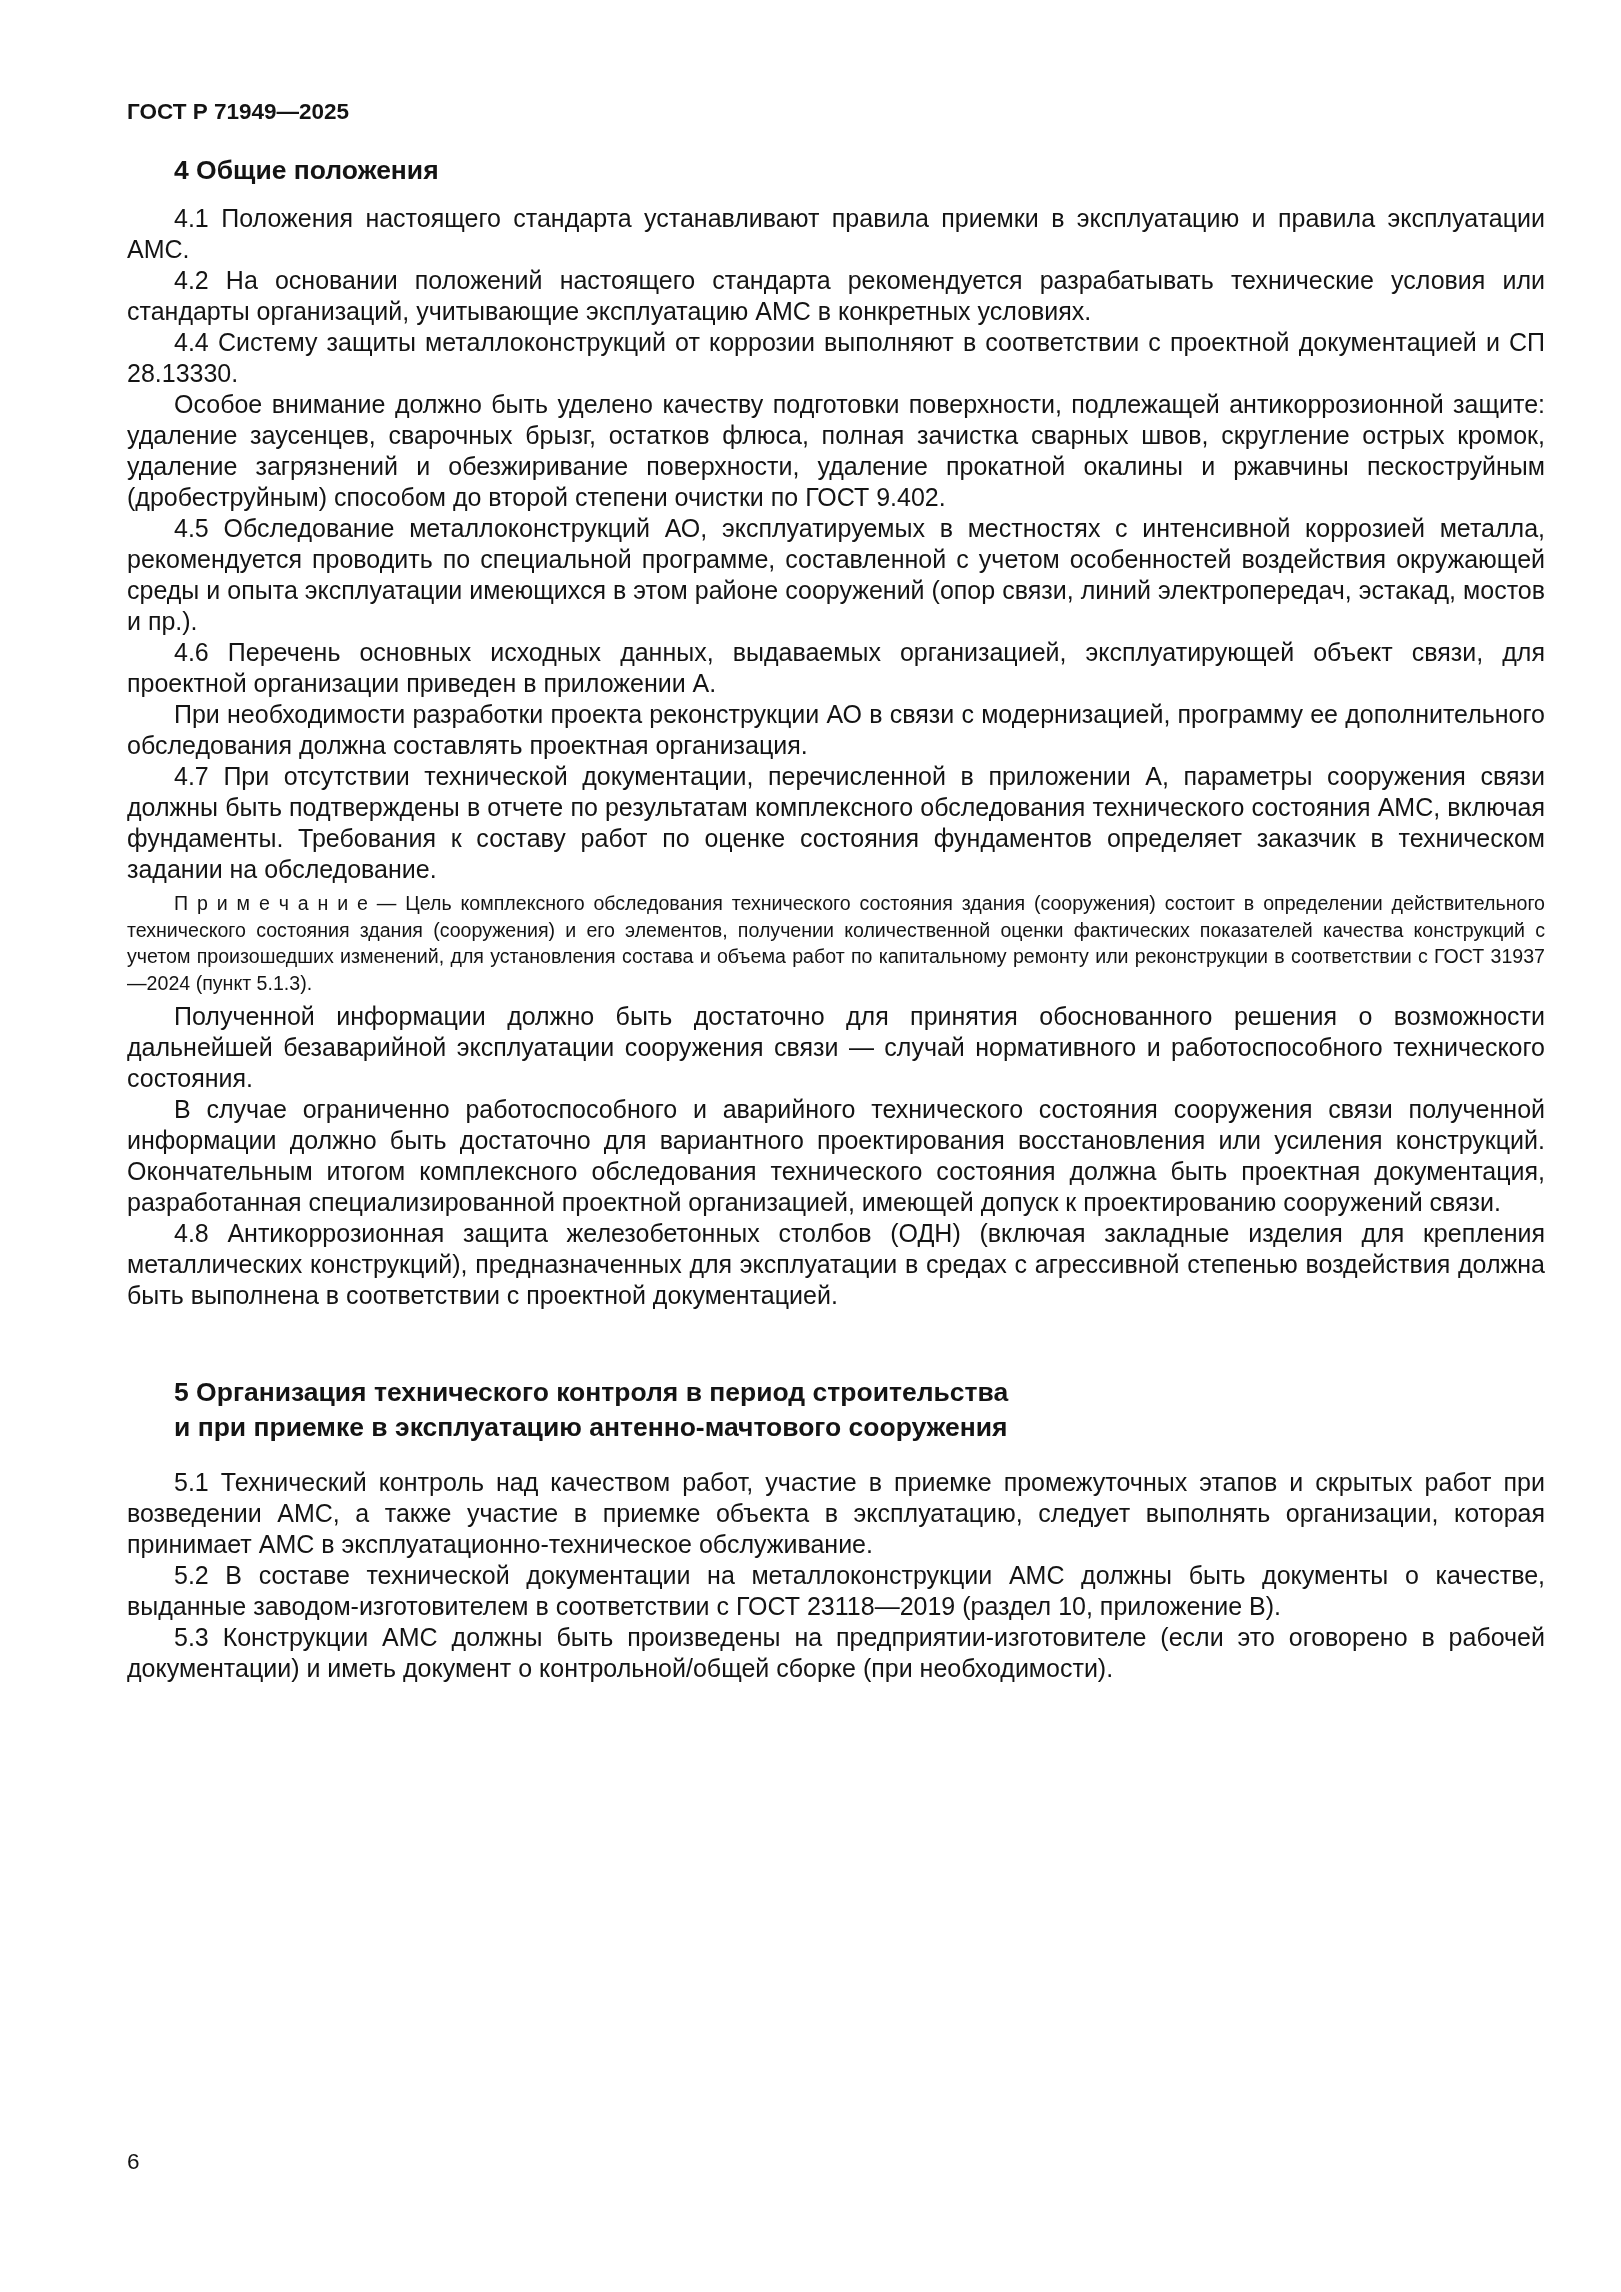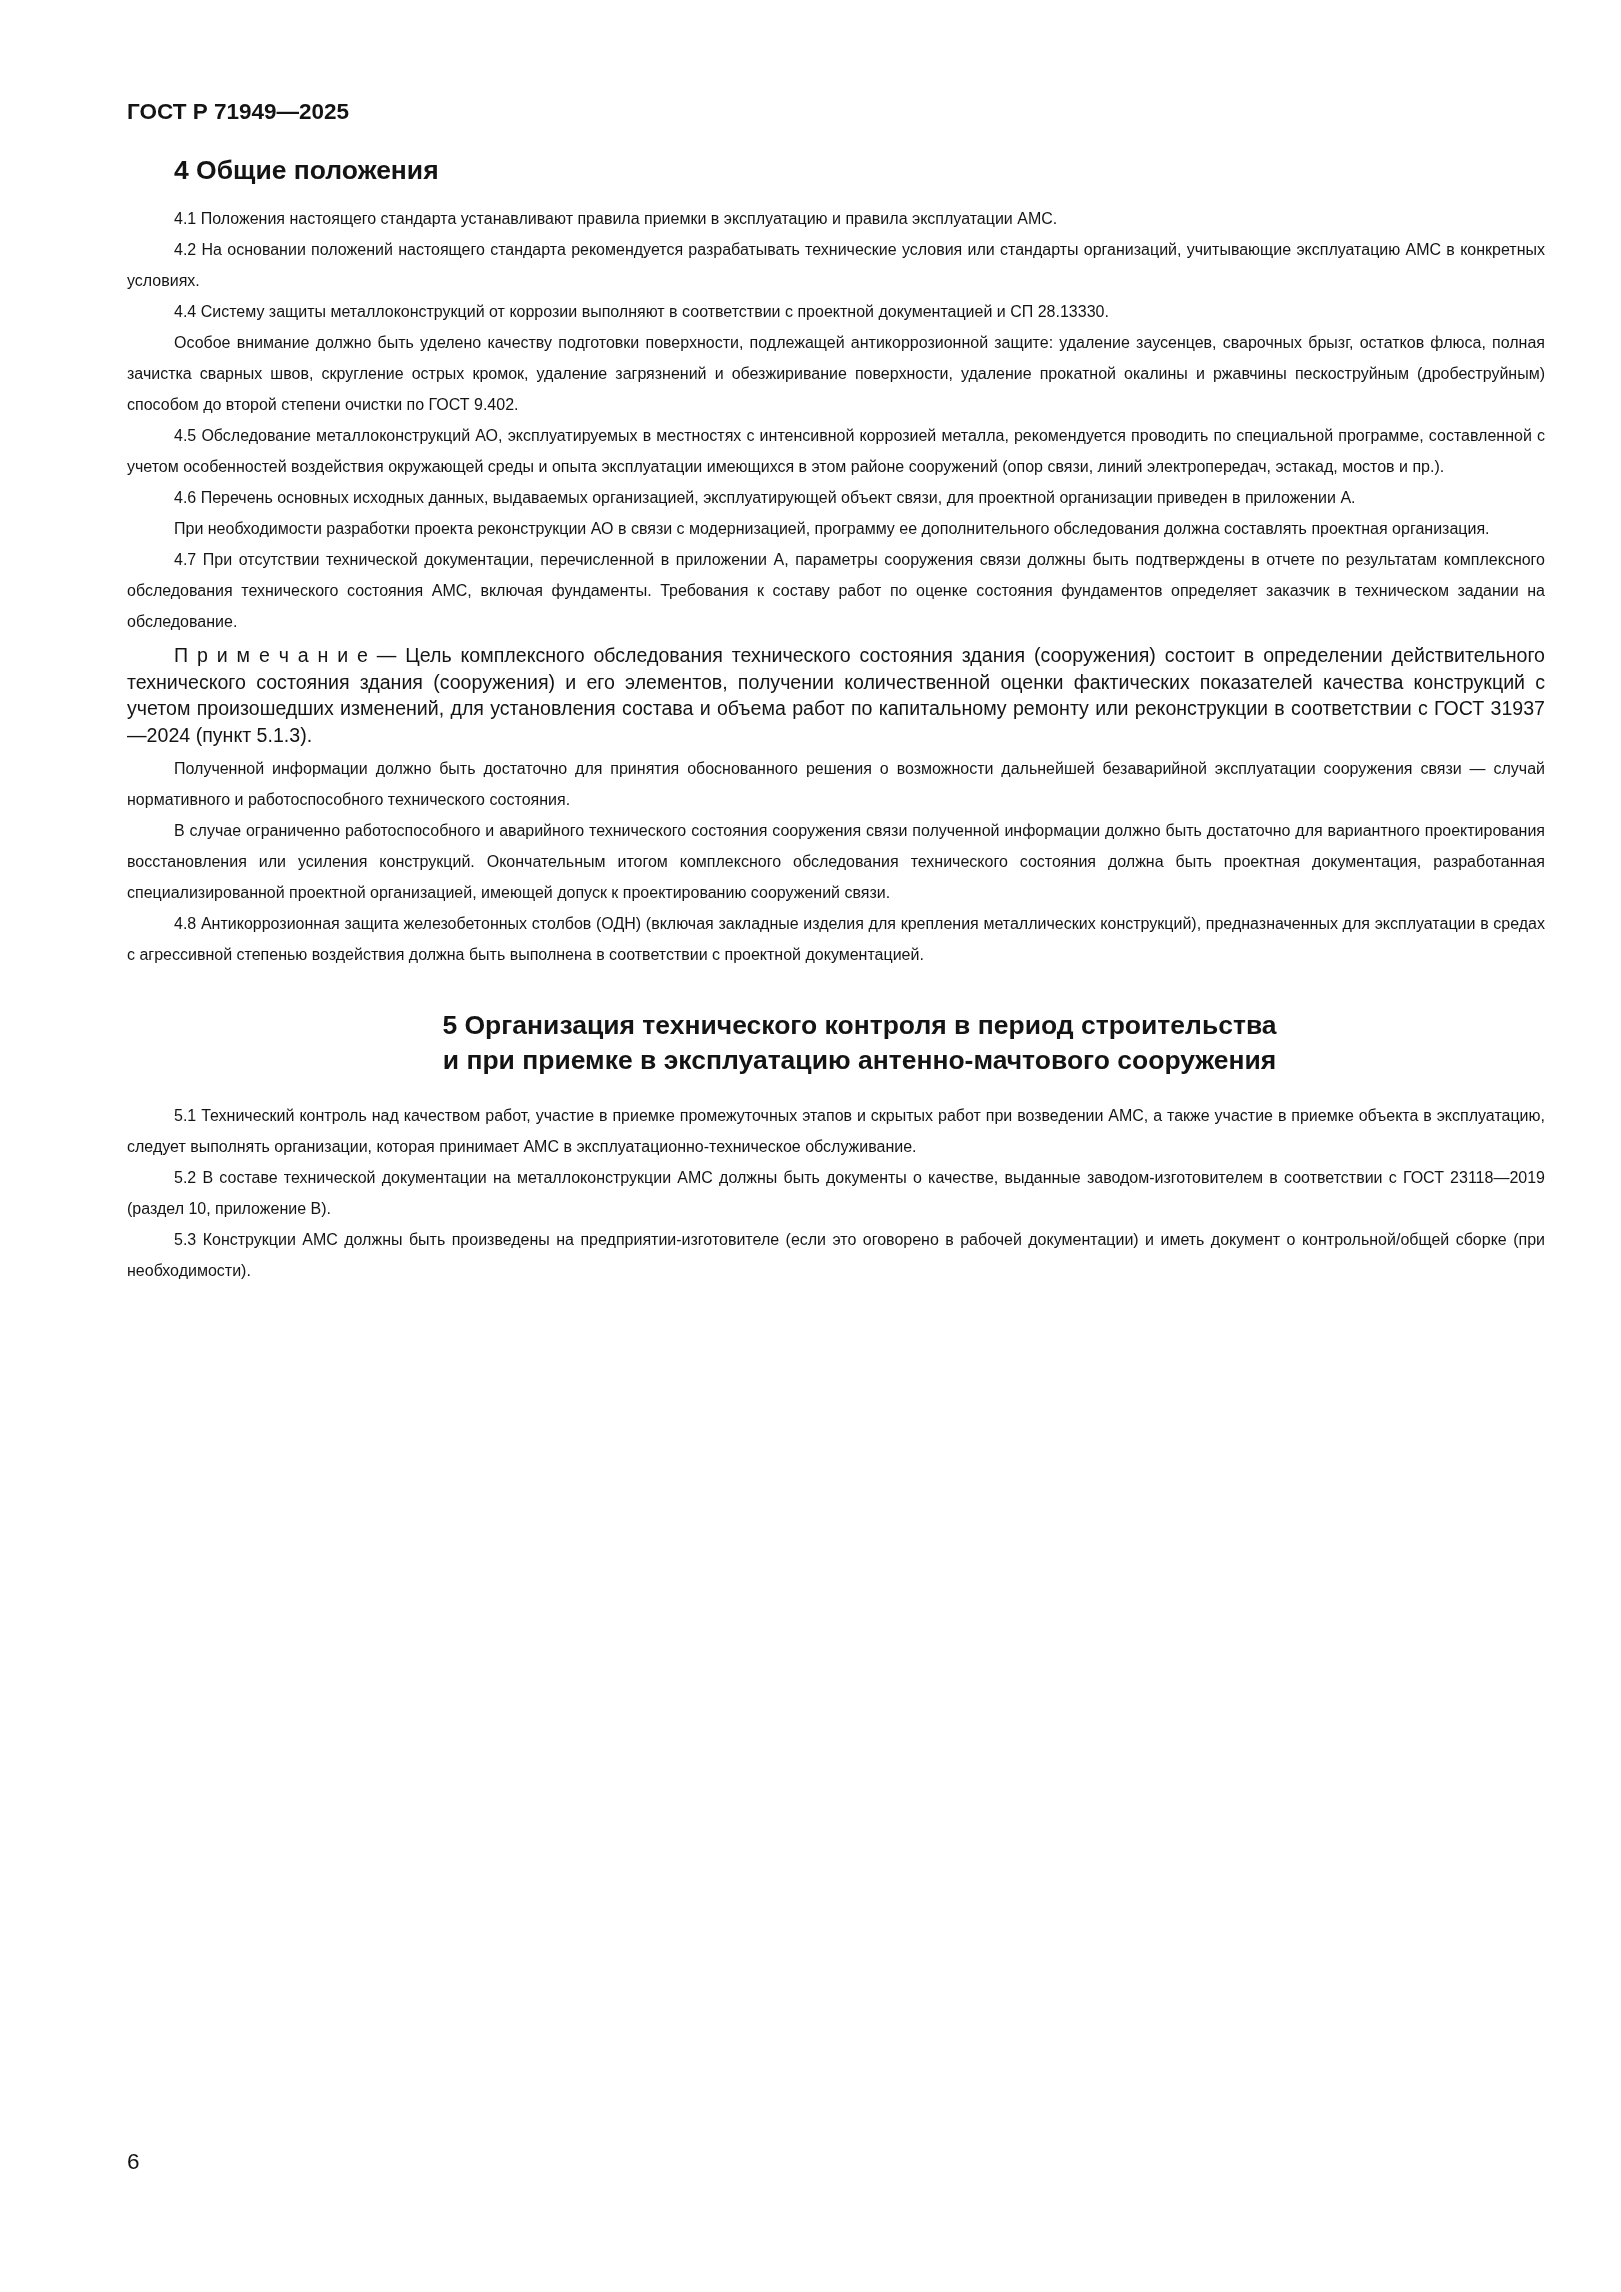--- a/index.html
+++ b/index.html
@@ -26,26 +26,25 @@
     margin-bottom: 27.4px;
   }
   .section-heading {
     font-size: 26.5px;
     font-weight: bold;
     line-height: 35px;
     margin: 0 0 15.7px 47px;
   }
   .section-heading .heading-line { display: block; }
   .heading-5 {
-    margin-top: 38px;
+    margin-top: 64px;
     margin-bottom: 21.6px;
-    text-align: center;
   }
   .para {
-    font-size: 16px;
+    font-size: 25px;
     line-height: 31px;
     text-align: justify;
     text-indent: 47px;
   }
   .note {
     font-size: 19.6px;
     line-height: 26.5px;
     margin: 5px 0;
   }
   .page-number {

